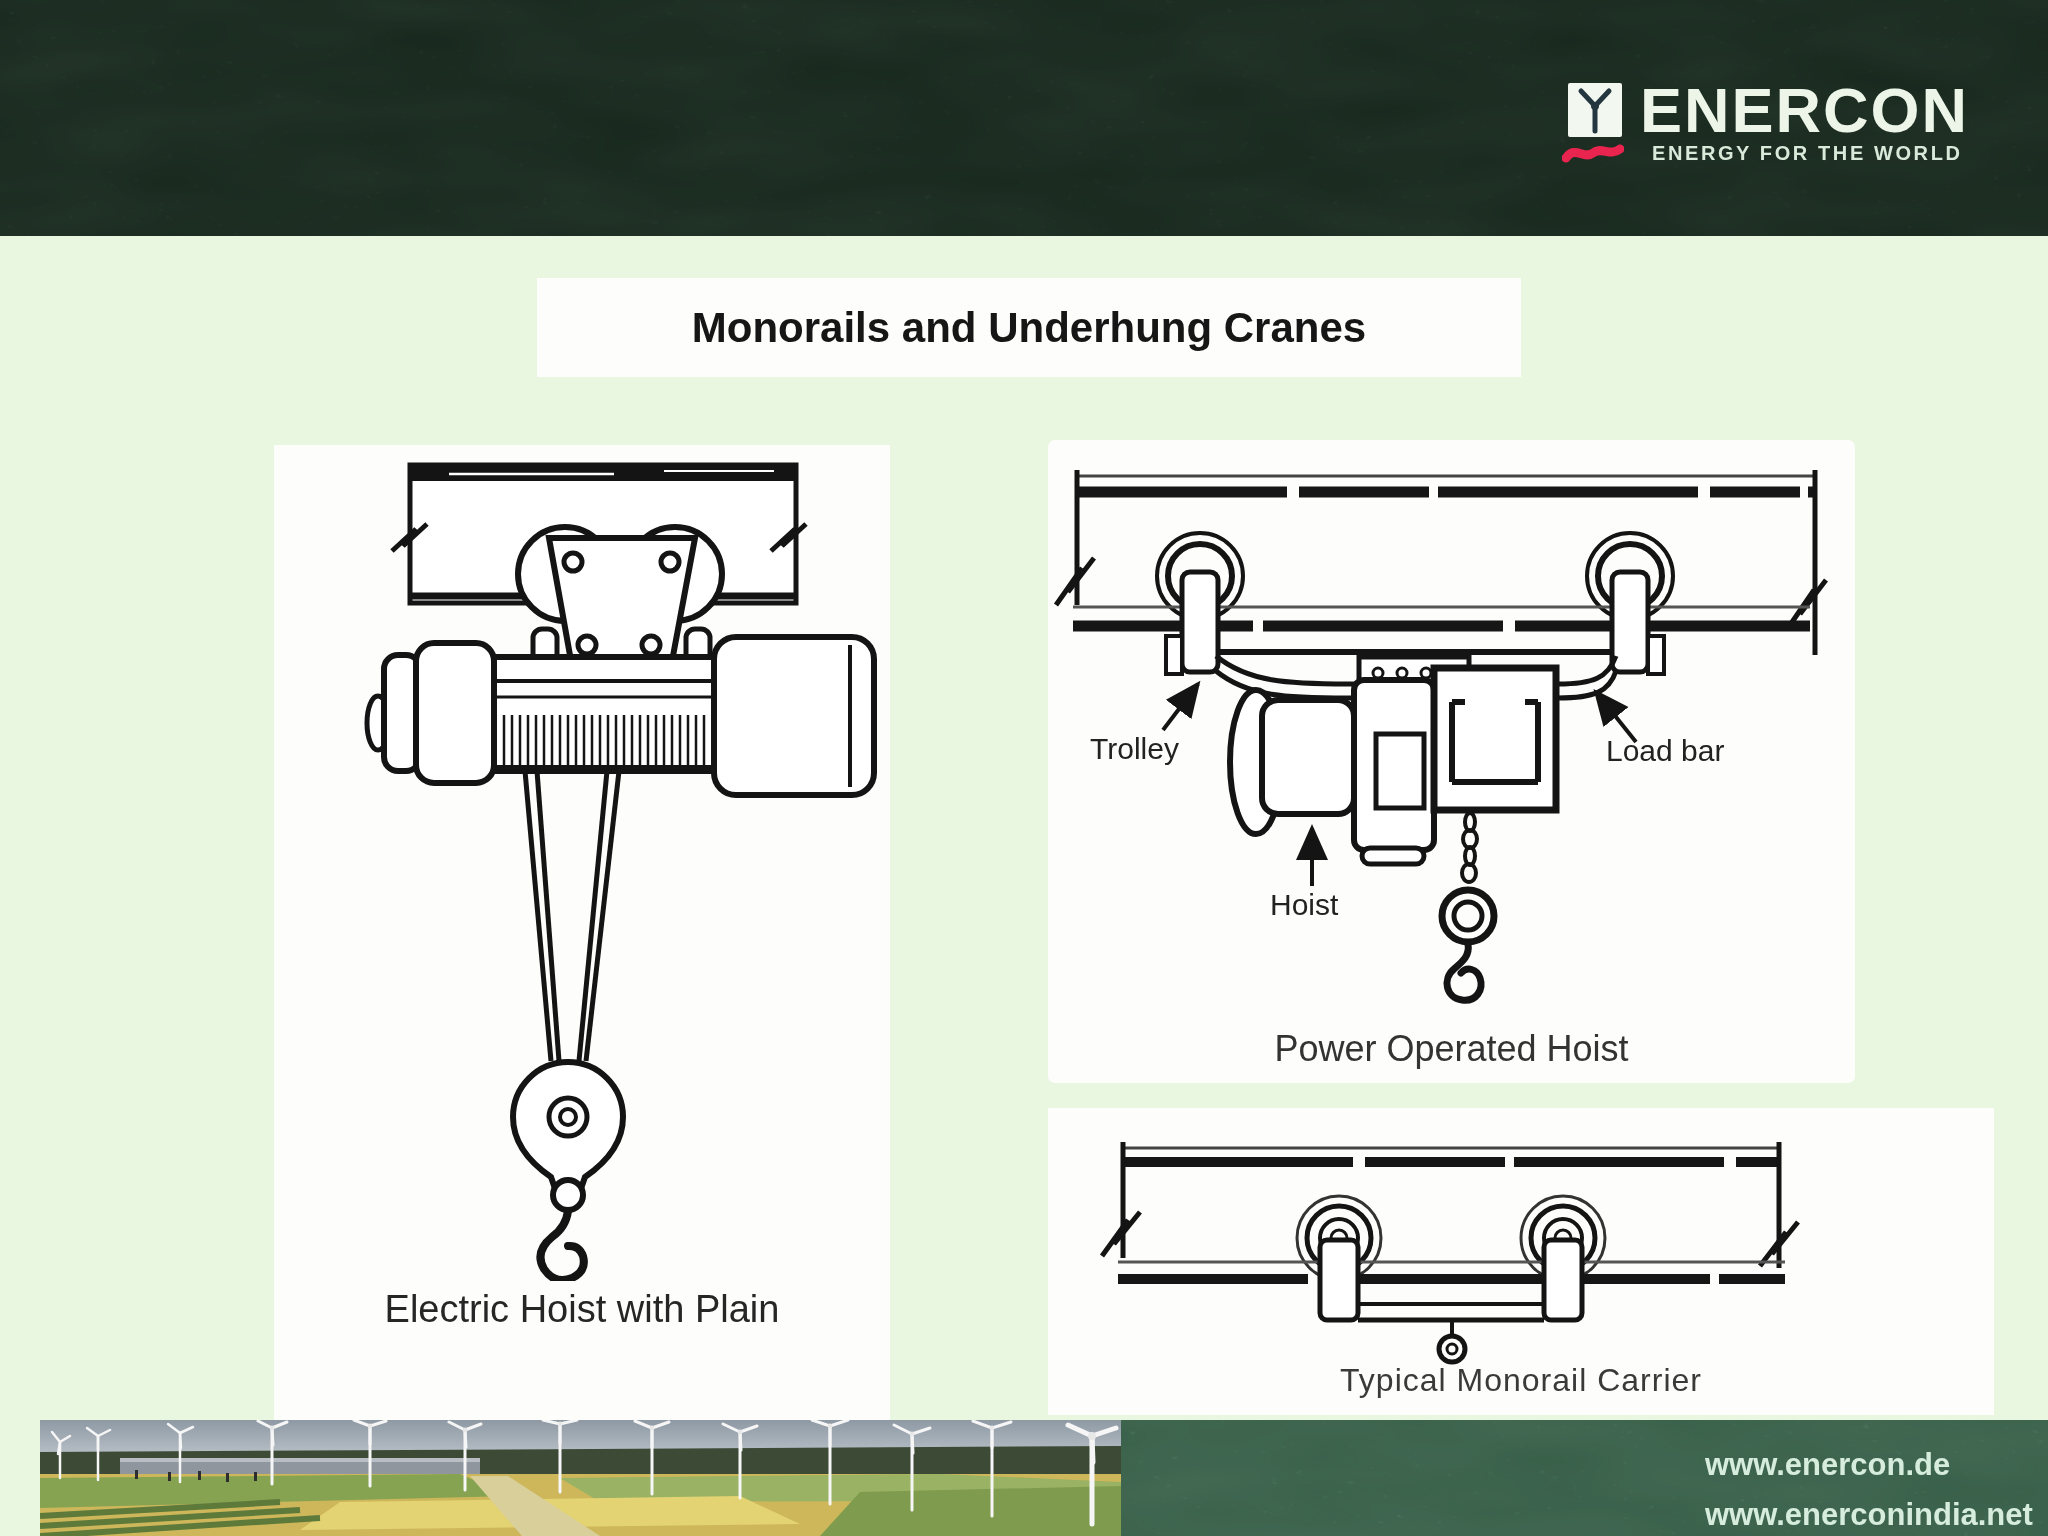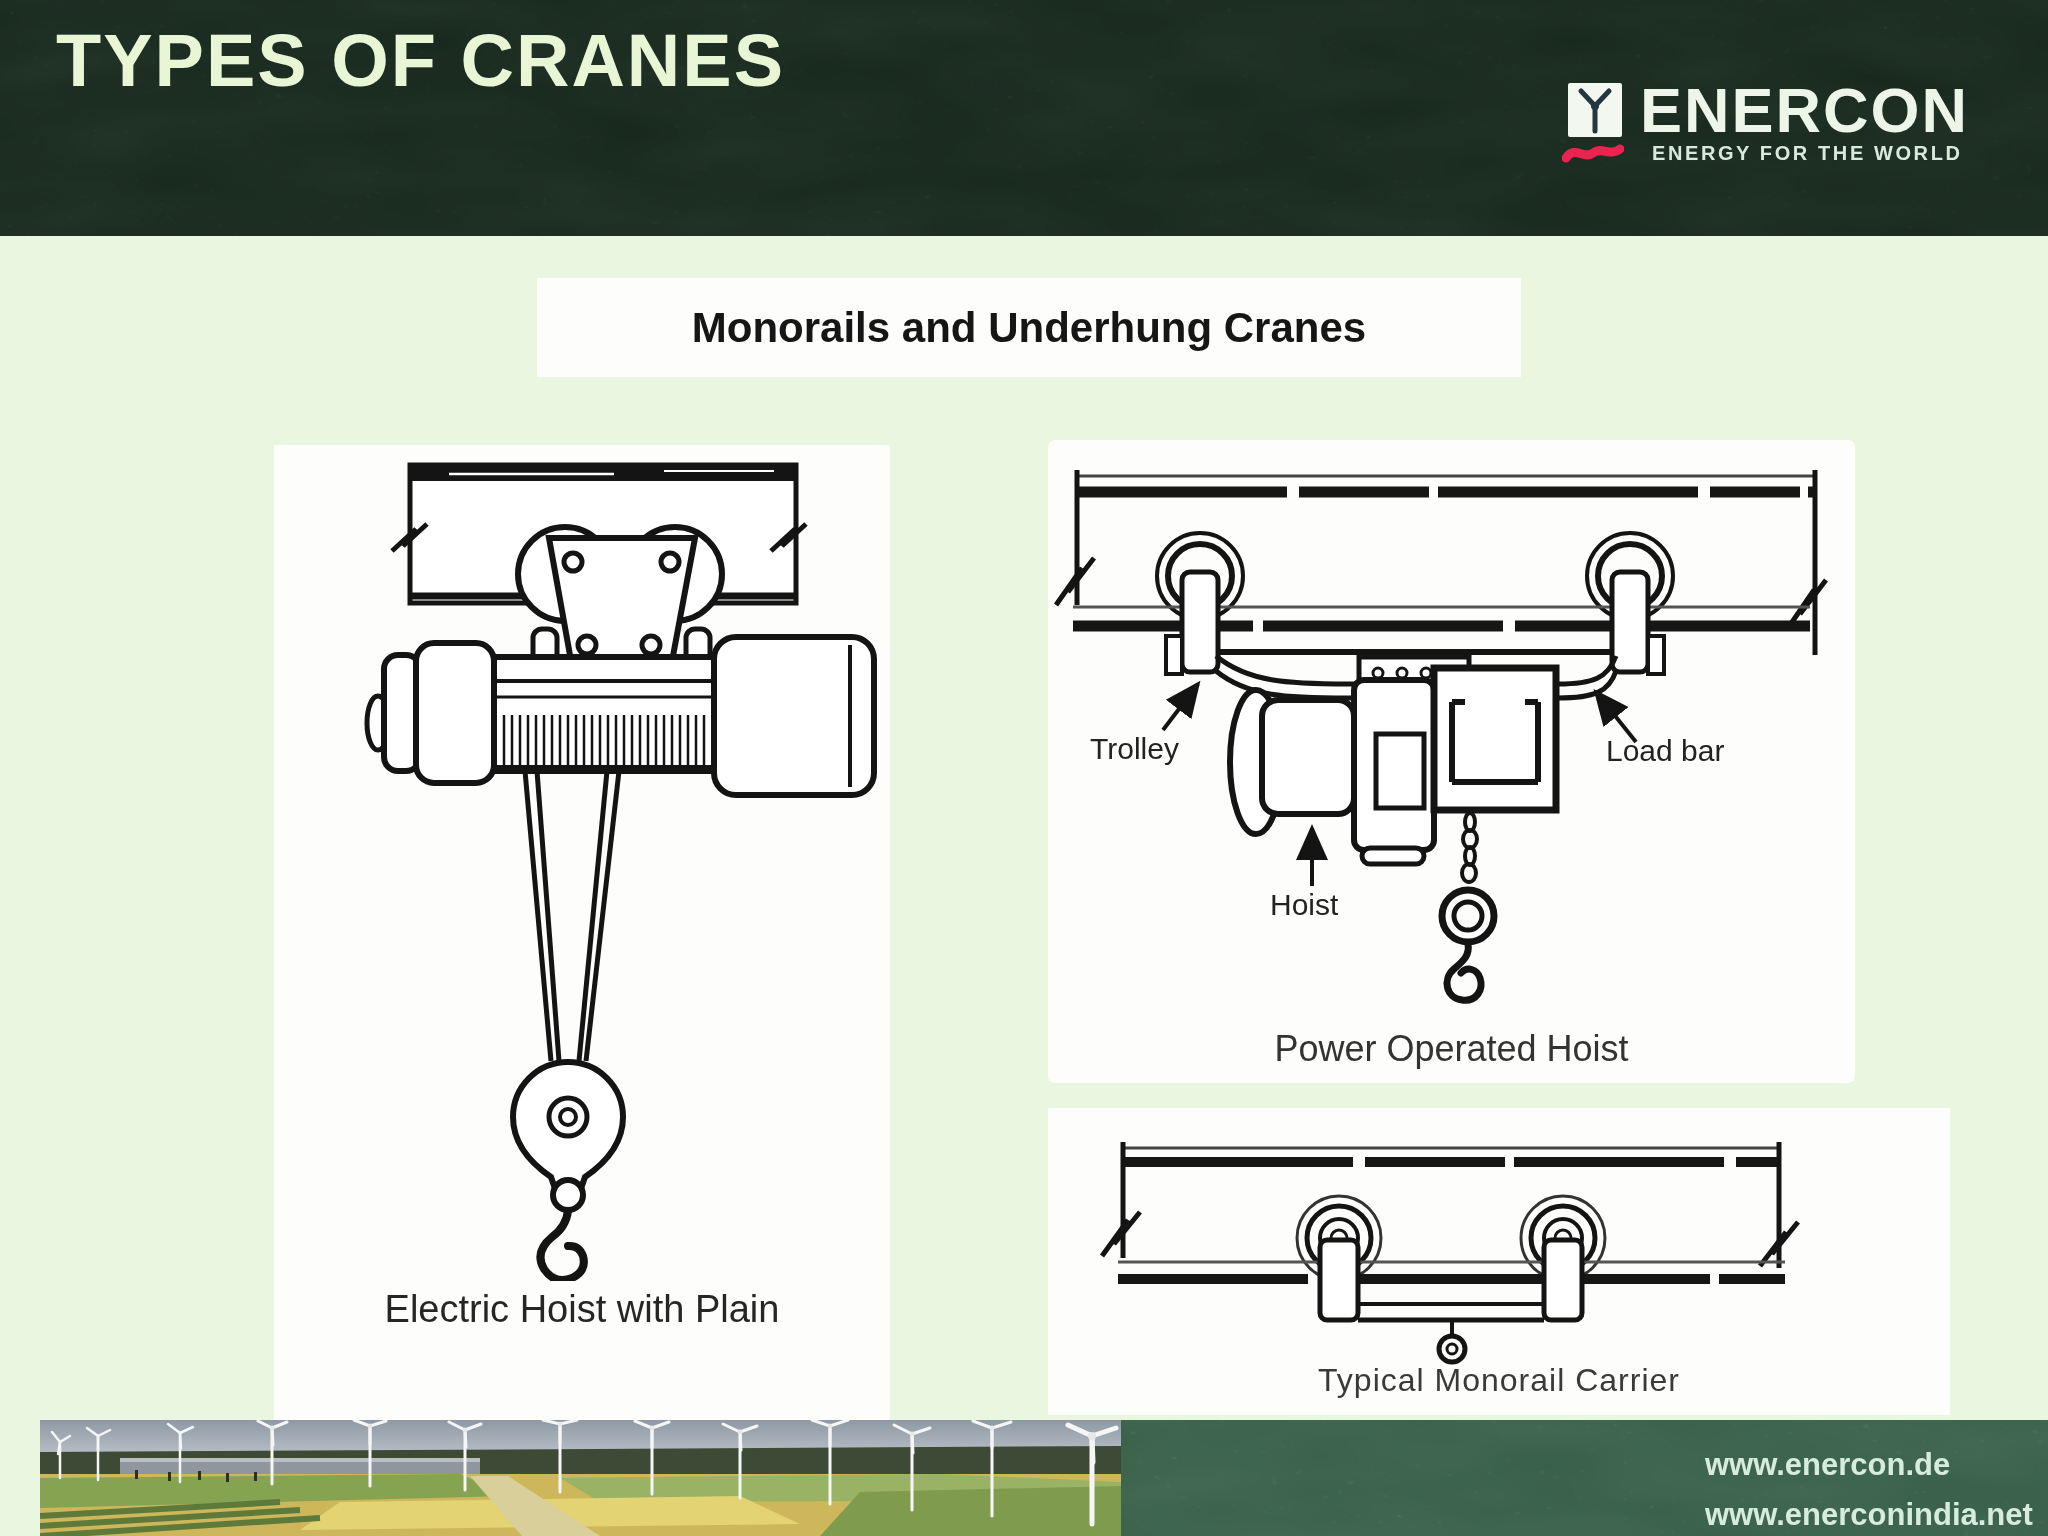--- a/index.html
+++ b/index.html
@@ -13,21 +13,21 @@
   .logo-box{position:absolute;left:12px;top:13px;width:54px;height:54px;background:#f2f7ef;border-radius:2px;}
   .swoosh{position:absolute;left:6px;top:72px;width:62px;height:24px;}
   .brand{position:absolute;left:84px;top:4px;font-size:63px;font-weight:bold;letter-spacing:2px;color:#ecf5e8;}
   .tagline{position:absolute;left:88px;top:72px;font-size:20px;font-weight:bold;letter-spacing:2.6px;color:#d9e9da;margin-left:8px;}
   
   .banner{position:absolute;left:537px;top:278px;width:984px;height:99px;background:#fdfdfb;display:flex;align-items:center;justify-content:center;}
   .banner span{font-size:42px;font-weight:bold;color:#161616;}
   .panel{position:absolute;background:#fdfdfb;}
   .panel-left{left:274px;top:445px;width:616px;height:1164px;}
   .panel-tr{left:1048px;top:440px;width:807px;height:643px;border-radius:7px;}
-  .panel-br{left:1048px;top:1108px;width:902px;height:307px;}
+  .panel-br{left:1048px;top:1108px;width:902px;height:307px;padding-left:44px;}
   .panel svg{position:absolute;left:0;top:0;}
   .cap{position:absolute;left:0;width:100%;text-align:center;color:#2e2e2e;font-weight:normal;}
   .cap-left{top:838px;font-size:38px;line-height:52px;color:#262626;}
   .cap-tr{top:588px;font-size:36px;color:#333;}
   .cap-br{top:254px;font-size:32px;color:#3a3a3a;letter-spacing:1px;}
   .lbl{position:absolute;font-size:30px;color:#222;}
   
   .footer{position:absolute;left:0;top:1420px;width:2048px;height:114px;margin-left:40px;}
   .photo{position:absolute;left:0;top:0;width:1081px;height:116px;overflow:hidden;background:#b8bfc6;}
   .footer-green{position:absolute;left:1081px;top:0;width:967px;height:116px;background:#477a5d;overflow:hidden;}
@@ -48,21 +48,20 @@
         </filter>
         <filter id="blotchF" x="0" y="0" width="100%" height="100%">
           <feTurbulence type="fractalNoise" baseFrequency="0.006 0.02" numOctaves="2" seed="3"></feTurbulence>
           <feColorMatrix type="matrix" values="0 0 0 0 0.45  0 0 0 0 0.65  0 0 0 0 0.5  0 0 0 0.6 0"></feColorMatrix>
         </filter>
       </defs>
       <rect width="100%" height="100%" fill="#213829"></rect>
       <rect width="100%" height="100%" filter="url(#blotchF)" opacity="0.22"></rect>
       <rect width="100%" height="100%" filter="url(#grainF)" opacity="0.30"></rect>
     </svg>
-    <h1 class="title">TYPES OF CRANES</h1>
     <div class="logo">
       <div class="logo-box">
         <svg width="54" height="54" viewBox="0 0 54 54">
           <g stroke="#24363f" stroke-width="5" stroke-linecap="round">
             <line x1="27" y1="23" x2="13" y2="8"></line>
             <line x1="27" y1="23" x2="41" y2="8"></line>
             <line x1="27" y1="23" x2="27" y2="48"></line>
           </g>
           <circle cx="27" cy="23" r="4" fill="#24363f"></circle>
         </svg>

